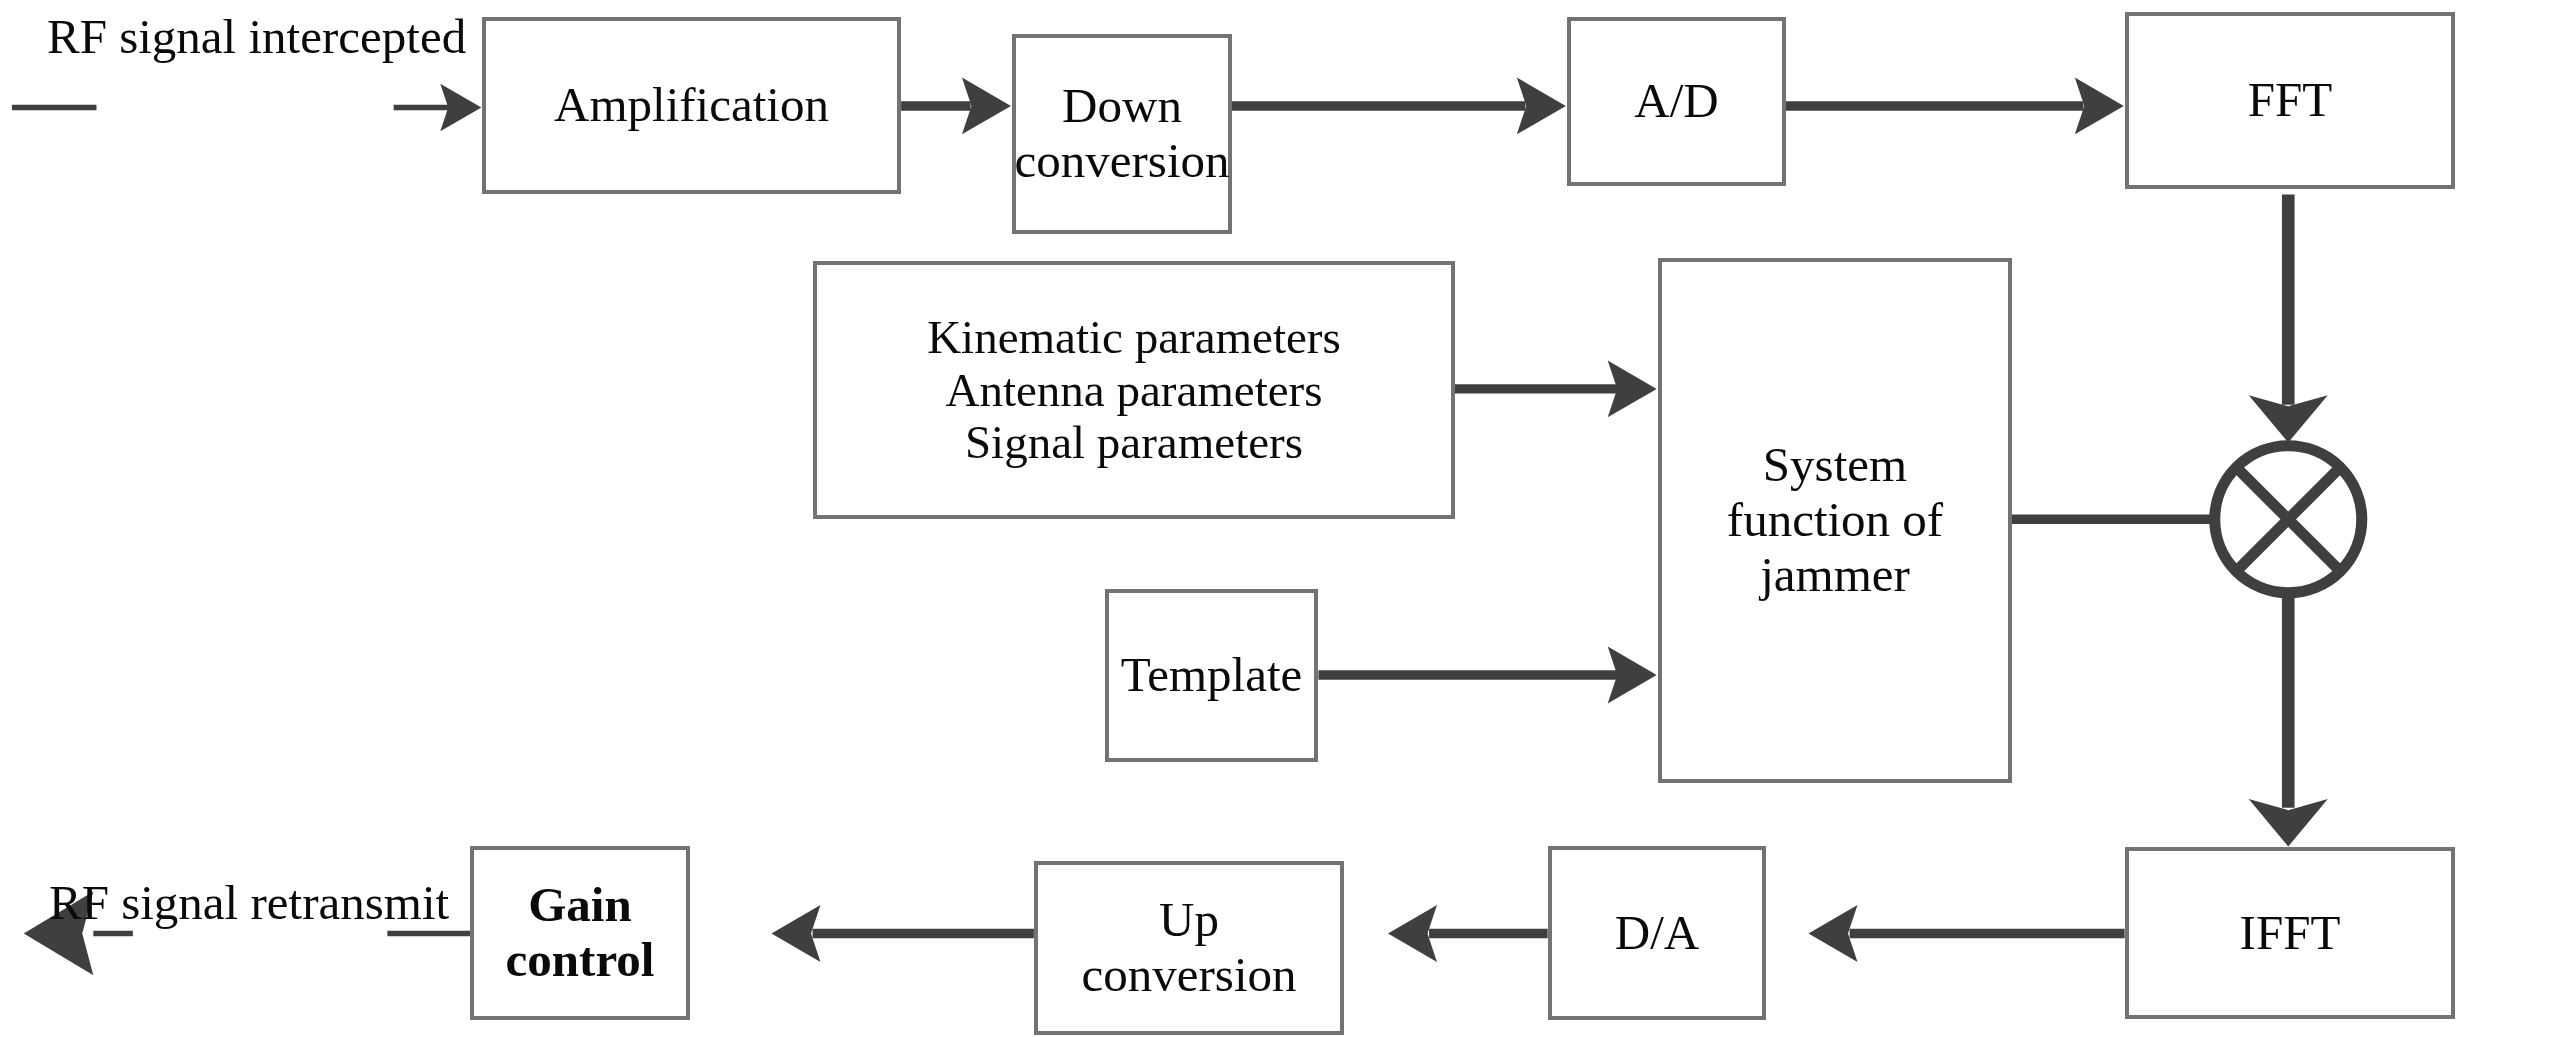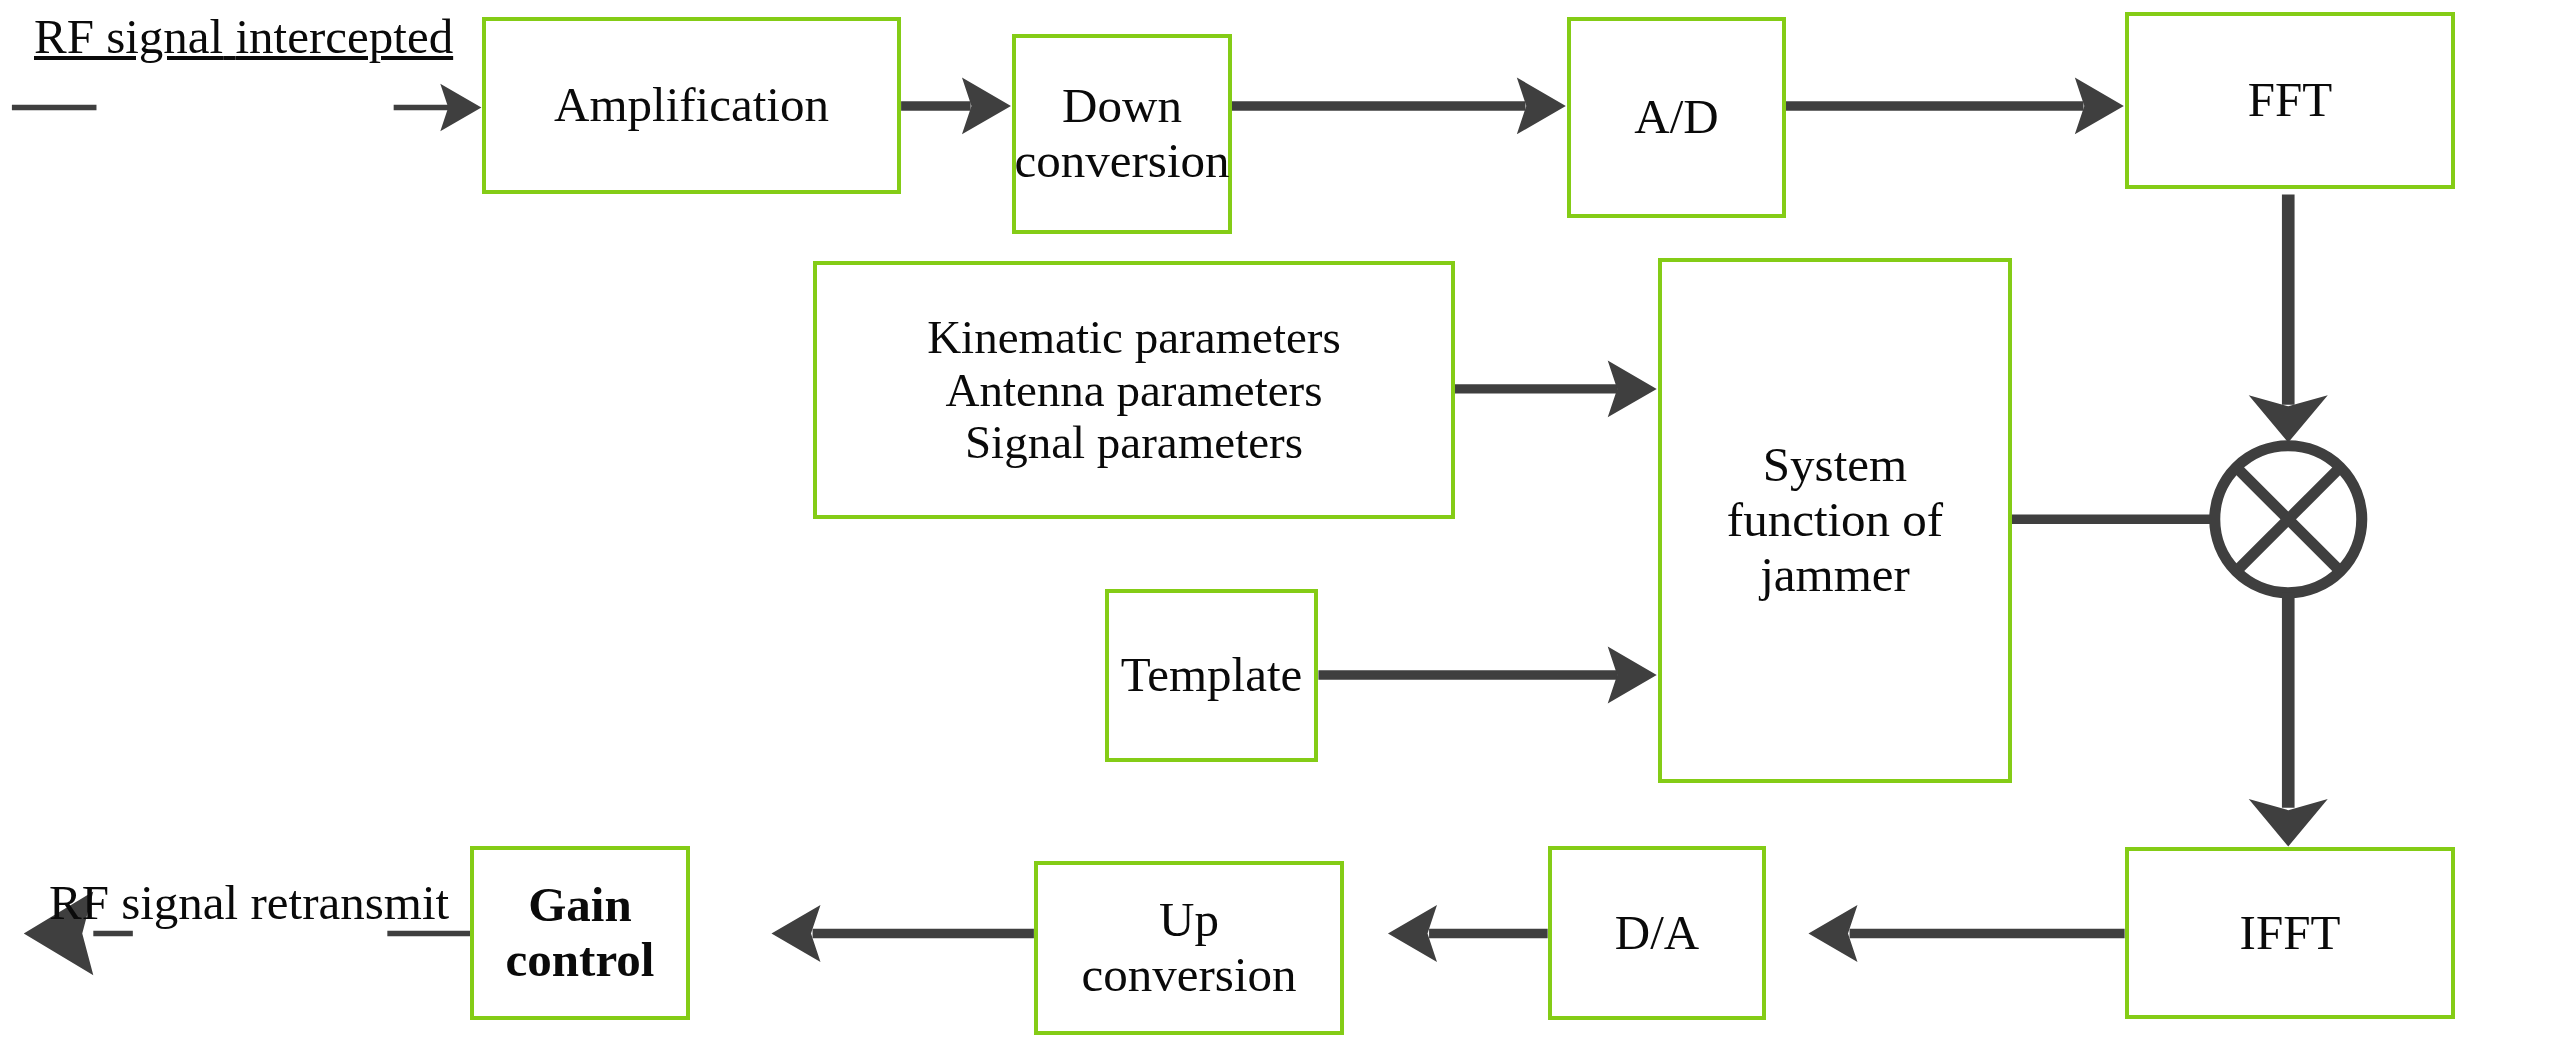--- a/index.html
+++ b/index.html
@@ -14,38 +14,38 @@
     height: 1037px;
     background: #ffffff;
     font-family: "Liberation Serif", "DejaVu Serif", serif;
     color: #000000;
     overflow: hidden;
   }
   
   .box {
     position: absolute;
     box-sizing: border-box;
-    border: 4px solid #84cc16;
+    border: 4px solid #737373;
     background: #ffffff;
     display: flex;
     flex-direction: column;
     align-items: center;
     justify-content: center;
     text-align: center;
     line-height: 1.12;
     font-size: 49px;
     color: #0a0a0a;
     z-index: 3;
   }
   .box .line { display: block; white-space: nowrap; }
 
   
   #box-amplification   { left: 482px;  top: 17.4px;   width: 419px; height: 177px; }
   #box-downconversion  { left: 1012px; top: 34px;   width: 220px; height: 200px; }
-  #box-ad              { left: 1567px; top: 17.4px;   width: 219px; height: 201px; }
+  #box-ad              { left: 1567px; top: 17.4px;   width: 219px; height: 169px; }
   #box-fft             { left: 2125px; top: 12px;   width: 330px; height: 177px; }
 
   #box-parameters      { left: 813px; top: 261px;  width: 642px; height: 258px; font-size: 47px; }
   #box-systemfunction  { left: 1658px; top: 258px;  width: 354px; height: 525px; }
   #box-template        { left: 1105px; top: 589px;  width: 213px; height: 173px; }
 
   #box-gaincontrol     { left: 470px;  top: 846px; width: 220px; height: 174px; font-weight: bold; }
   #box-upconversion    { left: 1034px; top: 846px; width: 310px; height: 174px; margin-top: 15px; }
   #box-da              { left: 1548px; top: 846px; width: 218px; height: 174px; }
   #box-ifft            { left: 2125px; top: 847px; width: 330px; height: 172px; text-align: center; }
@@ -53,21 +53,21 @@
   
   .free-label {
     position: absolute;
     text-align: center;
     line-height: 1.08;
     font-size: 49px;
     color: #0a0a0a;
     white-space: nowrap;
     z-index: 3;
   }
-  #label-rf-in  { left: 34px; top: 11px;   width: 292px; text-decoration: underline; }
+  #label-rf-in  { left: 47px; top: 11px;   width: 292px; }
   #label-rf-out { left: 49px; top: 877px; width: 292px; }
 
   
   #wires {
     position: absolute;
     left: 0; top: 0;
     width: 2576px;
     height: 1037px;
     z-index: 1;
   }

